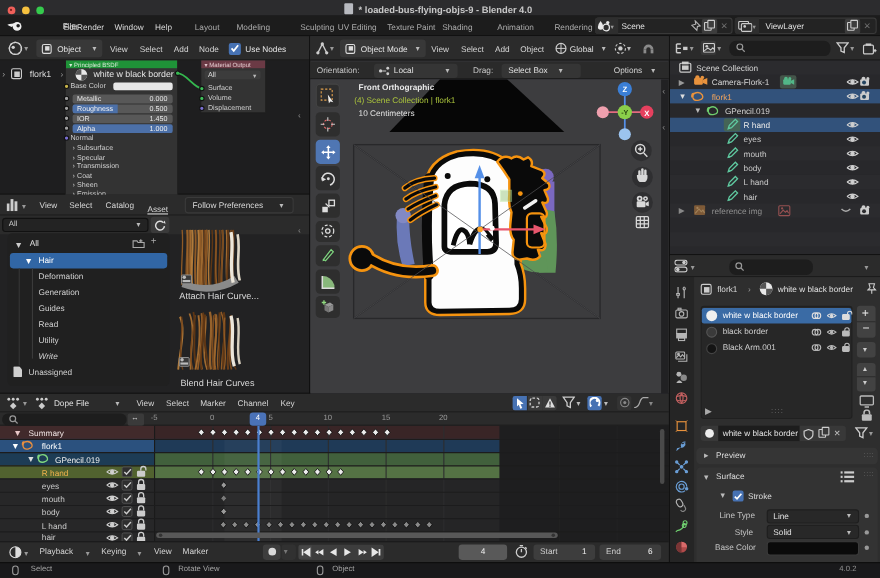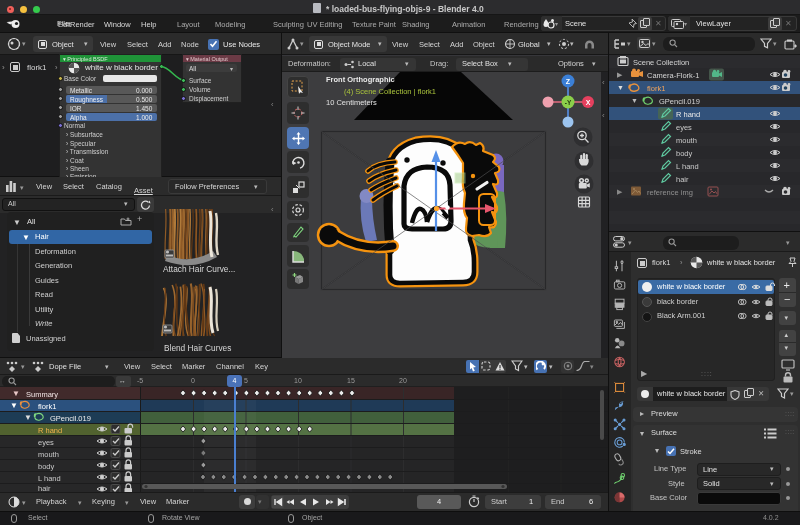--- a/index.html
+++ b/index.html
@@ -320,21 +320,21 @@
       <circle cx="6" cy="6" r="4.6" fill="none" stroke="#ccc" stroke-width="1" stroke-dasharray="2.2 1.8"></circle>
     </svg>
 <div class="txt" style="left:570px;top:40px;font-size:7px;color:#bbb;">▾</div>
 <svg style="left:583px;top:38px;" width="13" height="12" viewBox="0 0 13 12">
       <path d="M2 7 A4.5 4.5 0 0 1 11 7 L8.5 7 A2 2 0 0 0 4.5 7 Z" fill="#8a8a8a"></path>
       <rect x="2" y="7" width="2.5" height="3.5" fill="#8a8a8a"></rect>
       <rect x="8.5" y="7" width="2.5" height="3.5" fill="#8a8a8a"></rect>
     </svg>
 
 <div class="abs" style="left:282px;top:56px;width:326px;height:16px;background:#2a2a2a;border-bottom:1px solid #1c1c1c;"></div>
-<div class="txt" style="left:288px;top:59px;font-size:7.5px;color:#c8c8c8;">Deformation:</div>
+<div class="txt" style="left:288px;top:59px;font-size:7.5px;color:#c8c8c8;">Orientation:</div>
 <div class="abs" style="left:340px;top:57.5px;width:76px;height:13px;background:#353535;border-radius:3px;"></div>
 <svg style="left:344px;top:60px;" width="11" height="9" viewBox="0 0 11 9">
       <circle cx="2" cy="4.5" r="1.5" fill="#ccc"></circle>
       <path d="M3.5 4.5 H7" stroke="#ccc"></path>
       <circle cx="8.5" cy="2" r="1.3" fill="#ccc"></circle>
       <circle cx="8.5" cy="7" r="1.3" fill="#ccc"></circle>
     </svg>
 <div class="txt" style="left:358px;top:59px;font-size:7.5px;color:#e0e0e0;">Local</div>
 <div class="txt" style="left:405px;top:59.5px;font-size:7px;color:#bbb;">▾</div>
 <div class="txt" style="left:430px;top:59px;font-size:7.5px;color:#c8c8c8;">Drag:</div>
@@ -455,21 +455,21 @@
   <g stroke="#d8d8d8" fill="none" stroke-width="1.15">
    <rect x="578.5" y="197" width="11" height="10" rx="1"></rect>
    <path d="M578.5 200.3 H589.5 M578.5 203.6 H589.5 M582.1 197 V207 M585.7 197 V207"></path>
   </g>
  </g>
  <text x="602" y="85" font-size="8" fill="#888">‹</text>
       <text x="602" y="118" font-size="8" fill="#888">‹</text>
 </svg>
 
 <div class="txt" style="left:326px;top:75px;font-size:7.5px;font-weight:bold;color:#e9e9e9;">Front Orthographic</div>
-<div class="txt" style="left:344px;top:86.5px;font-size:7.5px;color:#aac33c;text-align:center;">(4) Scene Collection | flork1</div>
+<div class="txt" style="left:322px;top:86.5px;font-size:7.5px;color:#aac33c;text-align:center;">(4) Scene Collection | flork1</div>
 <div class="txt" style="left:326px;top:98px;font-size:7.5px;color:#e2e2e2;">10 Centimeters</div>
 
 <div class="abs" style="left:287px;top:75px;width:22px;height:214px;"></div>
 <div class="abs" style="left:287px;top:76px;width:22px;height:22px;background:#2e2e2e;border:1px solid #444;border-radius:4px;"></div>
 <svg style="left:291px;top:80px;" width="14" height="14" viewBox="0 0 14 14">
       <rect x="1" y="1" width="10" height="10" fill="none" stroke="#e3a14d" stroke-width="1" stroke-dasharray="2 1.6"></rect>
       <path d="M7 6 L12 13 L9.2 12.2 L8 14 Z" fill="#eee"></path>
     </svg>
 <div class="abs" style="left:287px;top:102px;width:22px;height:22px;background:#2e2e2e;border-radius:4px;"></div>
 <svg style="left:291px;top:106px;" width="14" height="14" viewBox="0 0 14 14">

